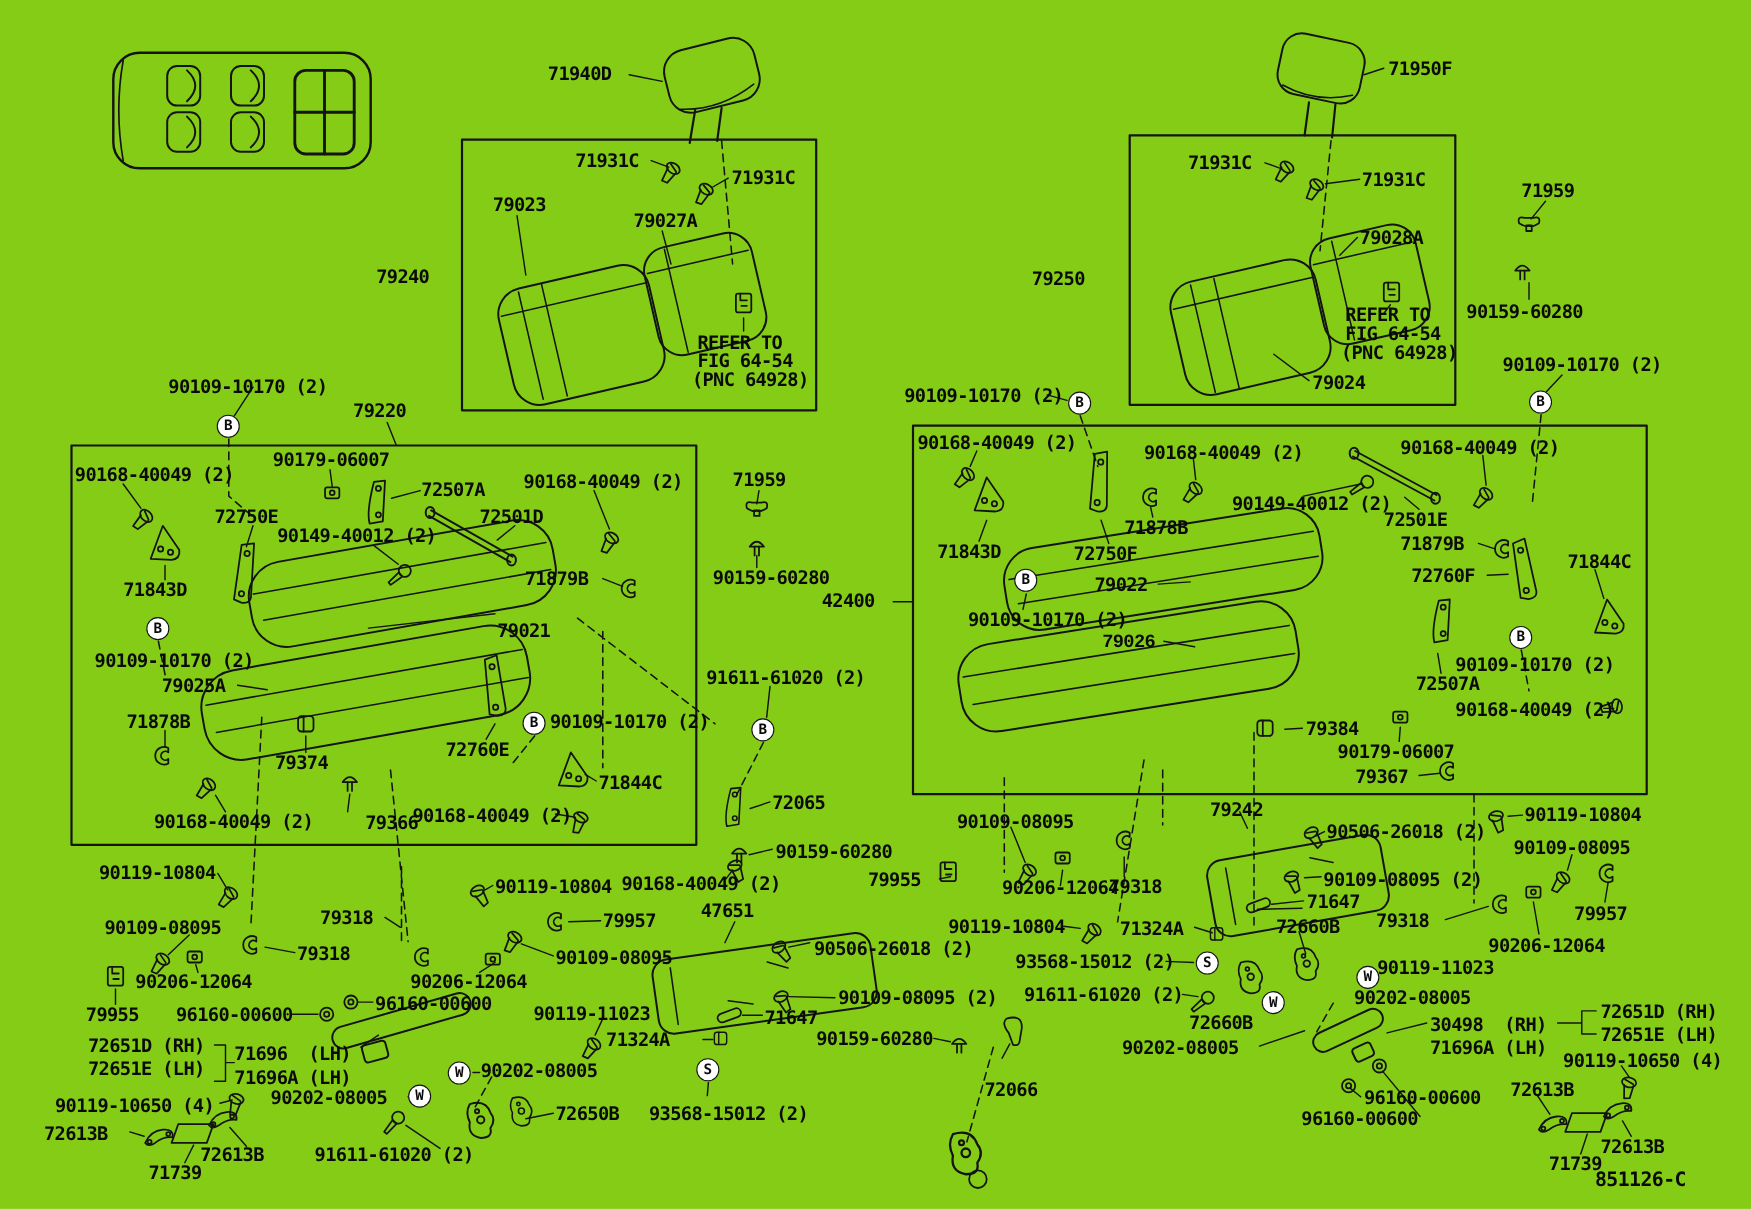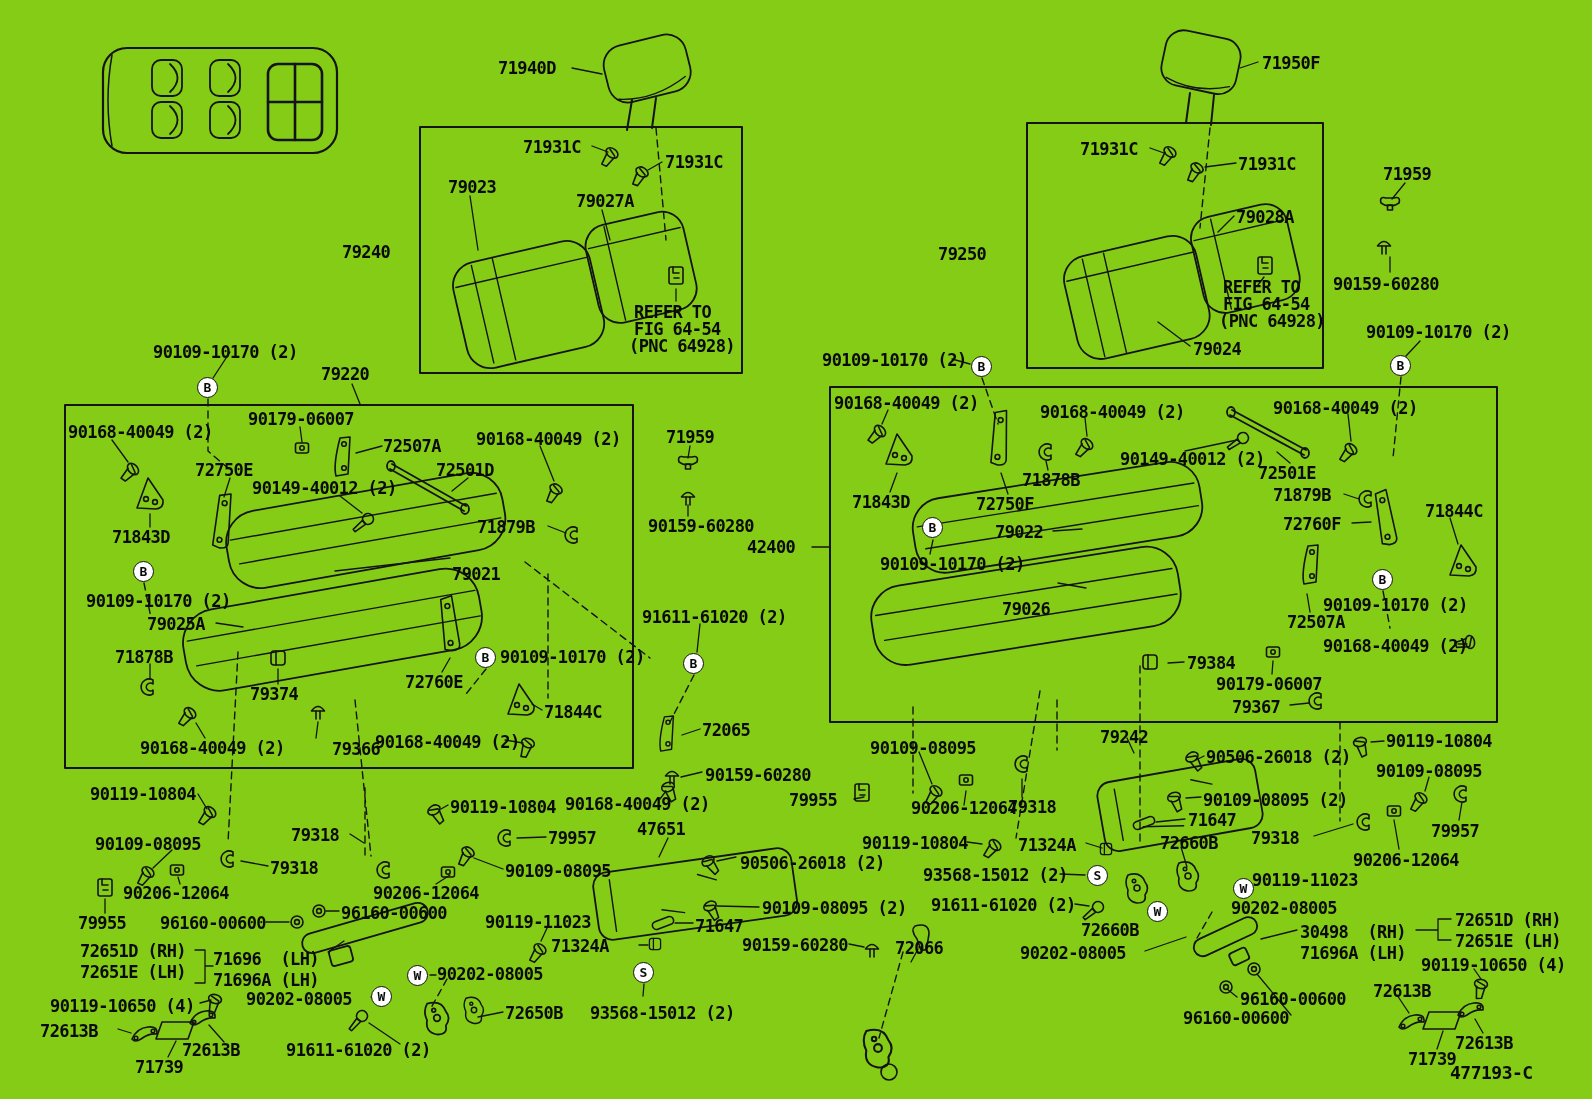--- a/index.html
+++ b/index.html
@@ -388,21 +388,21 @@
       <span class="lbl" style="left: 1120px; top: 451px;">90149-40012 (2)</span>
       <span class="lbl" style="left: 1258px; top: 465px;">72501E</span>
       <span class="lbl" style="left: 1022px; top: 472px;">71878B</span>
       <span class="lbl" style="left: 1273px; top: 487px;">71879B</span>
       <span class="lbl" style="left: 852px; top: 494px;">71843D</span>
       <span class="lbl" style="left: 976px; top: 496px;">72750F</span>
       <span class="lbl" style="left: 1283px; top: 516px;">72760F</span>
       <span class="lbl" style="left: 1425px; top: 503px;">71844C</span>
       <span class="lbl" style="left: 995px; top: 524px;">79022</span>
       <span class="lbl" style="left: 880px; top: 556px;">90109-10170 (2)</span>
-      <span class="lbl" style="left: 1002px; top: 601px;">79026</span>
+      <span class="lbl" style="left: 1002px; top: 576px; font-family: Liberation Mono, monospace;">79026</span>
       <span class="lbl" style="left: 1323px; top: 597px;">90109-10170 (2)</span>
       <span class="lbl" style="left: 1287px; top: 614px;">72507A</span>
       <span class="lbl" style="left: 1323px; top: 638px;">90168-40049 (2)</span>
       <span class="lbl" style="left: 1187px; top: 655px;">79384</span>
       <span class="lbl" style="left: 1216px; top: 676px;">90179-06007</span>
       <span class="lbl" style="left: 1232px; top: 699px;">79367</span>
       <span class="lbl" style="left: 90px; top: 786px;">90119-10804</span>
       <span class="lbl" style="left: 95px; top: 836px;">90109-08095</span>
       <span class="lbl" style="left: 123px; top: 885px;">90206-12064</span>
       <span class="lbl" style="left: 78px; top: 915px;">79955</span>
@@ -428,21 +428,21 @@
       <span class="lbl" style="left: 548px; top: 830px;">79957</span>
       <span class="lbl" style="left: 505px; top: 863px;">90109-08095</span>
       <span class="lbl" style="left: 373px; top: 885px;">90206-12064</span>
       <span class="lbl" style="left: 485px; top: 914px;">90119-11023</span>
       <span class="lbl" style="left: 551px; top: 938px;">71324A</span>
       <span class="lbl" style="left: 637px; top: 821px;">47651</span>
       <span class="lbl" style="left: 740px; top: 855px;">90506-26018 (2)</span>
       <span class="lbl" style="left: 762px; top: 900px;">90109-08095 (2)</span>
       <span class="lbl" style="left: 695px; top: 918px;">71647</span>
       <span class="lbl" style="left: 742px; top: 937px;">90159-60280</span>
-      <span class="lbl" style="left: 895px; top: 940px;">72066</span>
+      <span class="lbl" style="left: 895px; top: 983px;">72066</span>
       <span class="lbl" style="left: 870px; top: 740px;">90109-08095</span>
       <span class="lbl" style="left: 789px; top: 792px;">79955</span>
       <span class="lbl" style="left: 911px; top: 800px;">90206-12064</span>
       <span class="lbl" style="left: 1008px; top: 799px;">79318</span>
       <span class="lbl" style="left: 862px; top: 835px;">90119-10804</span>
       <span class="lbl" style="left: 1100px; top: 729px;">79242</span>
       <span class="lbl" style="left: 1206px; top: 749px;">90506-26018 (2)</span>
       <span class="lbl" style="left: 1203px; top: 792px;">90109-08095 (2)</span>
       <span class="lbl" style="left: 1188px; top: 812px;">71647</span>
       <span class="lbl" style="left: 1160px; top: 835px;">72660B</span>
@@ -478,15 +478,15 @@
       <div class="co" style="left: 971px; top: 356px;">B</div>
       <div class="co" style="left: 922px; top: 517px;">B</div>
       <div class="co" style="left: 1372px; top: 569px;">B</div>
       <div class="co" style="left: 633px; top: 962px;">S</div>
       <div class="co" style="left: 1087px; top: 865px;">S</div>
       <div class="co" style="left: 407px; top: 965px;">W</div>
       <div class="co" style="left: 371px; top: 986px;">W</div>
       <div class="co" style="left: 1147px; top: 901px;">W</div>
       <div class="co" style="left: 1233px; top: 878px;">W</div>
     </div>
-<div class="figcode">477193-C</div>
+<div class="figcode">851126-C</div>
 
 </div>
 
 </body></html>

